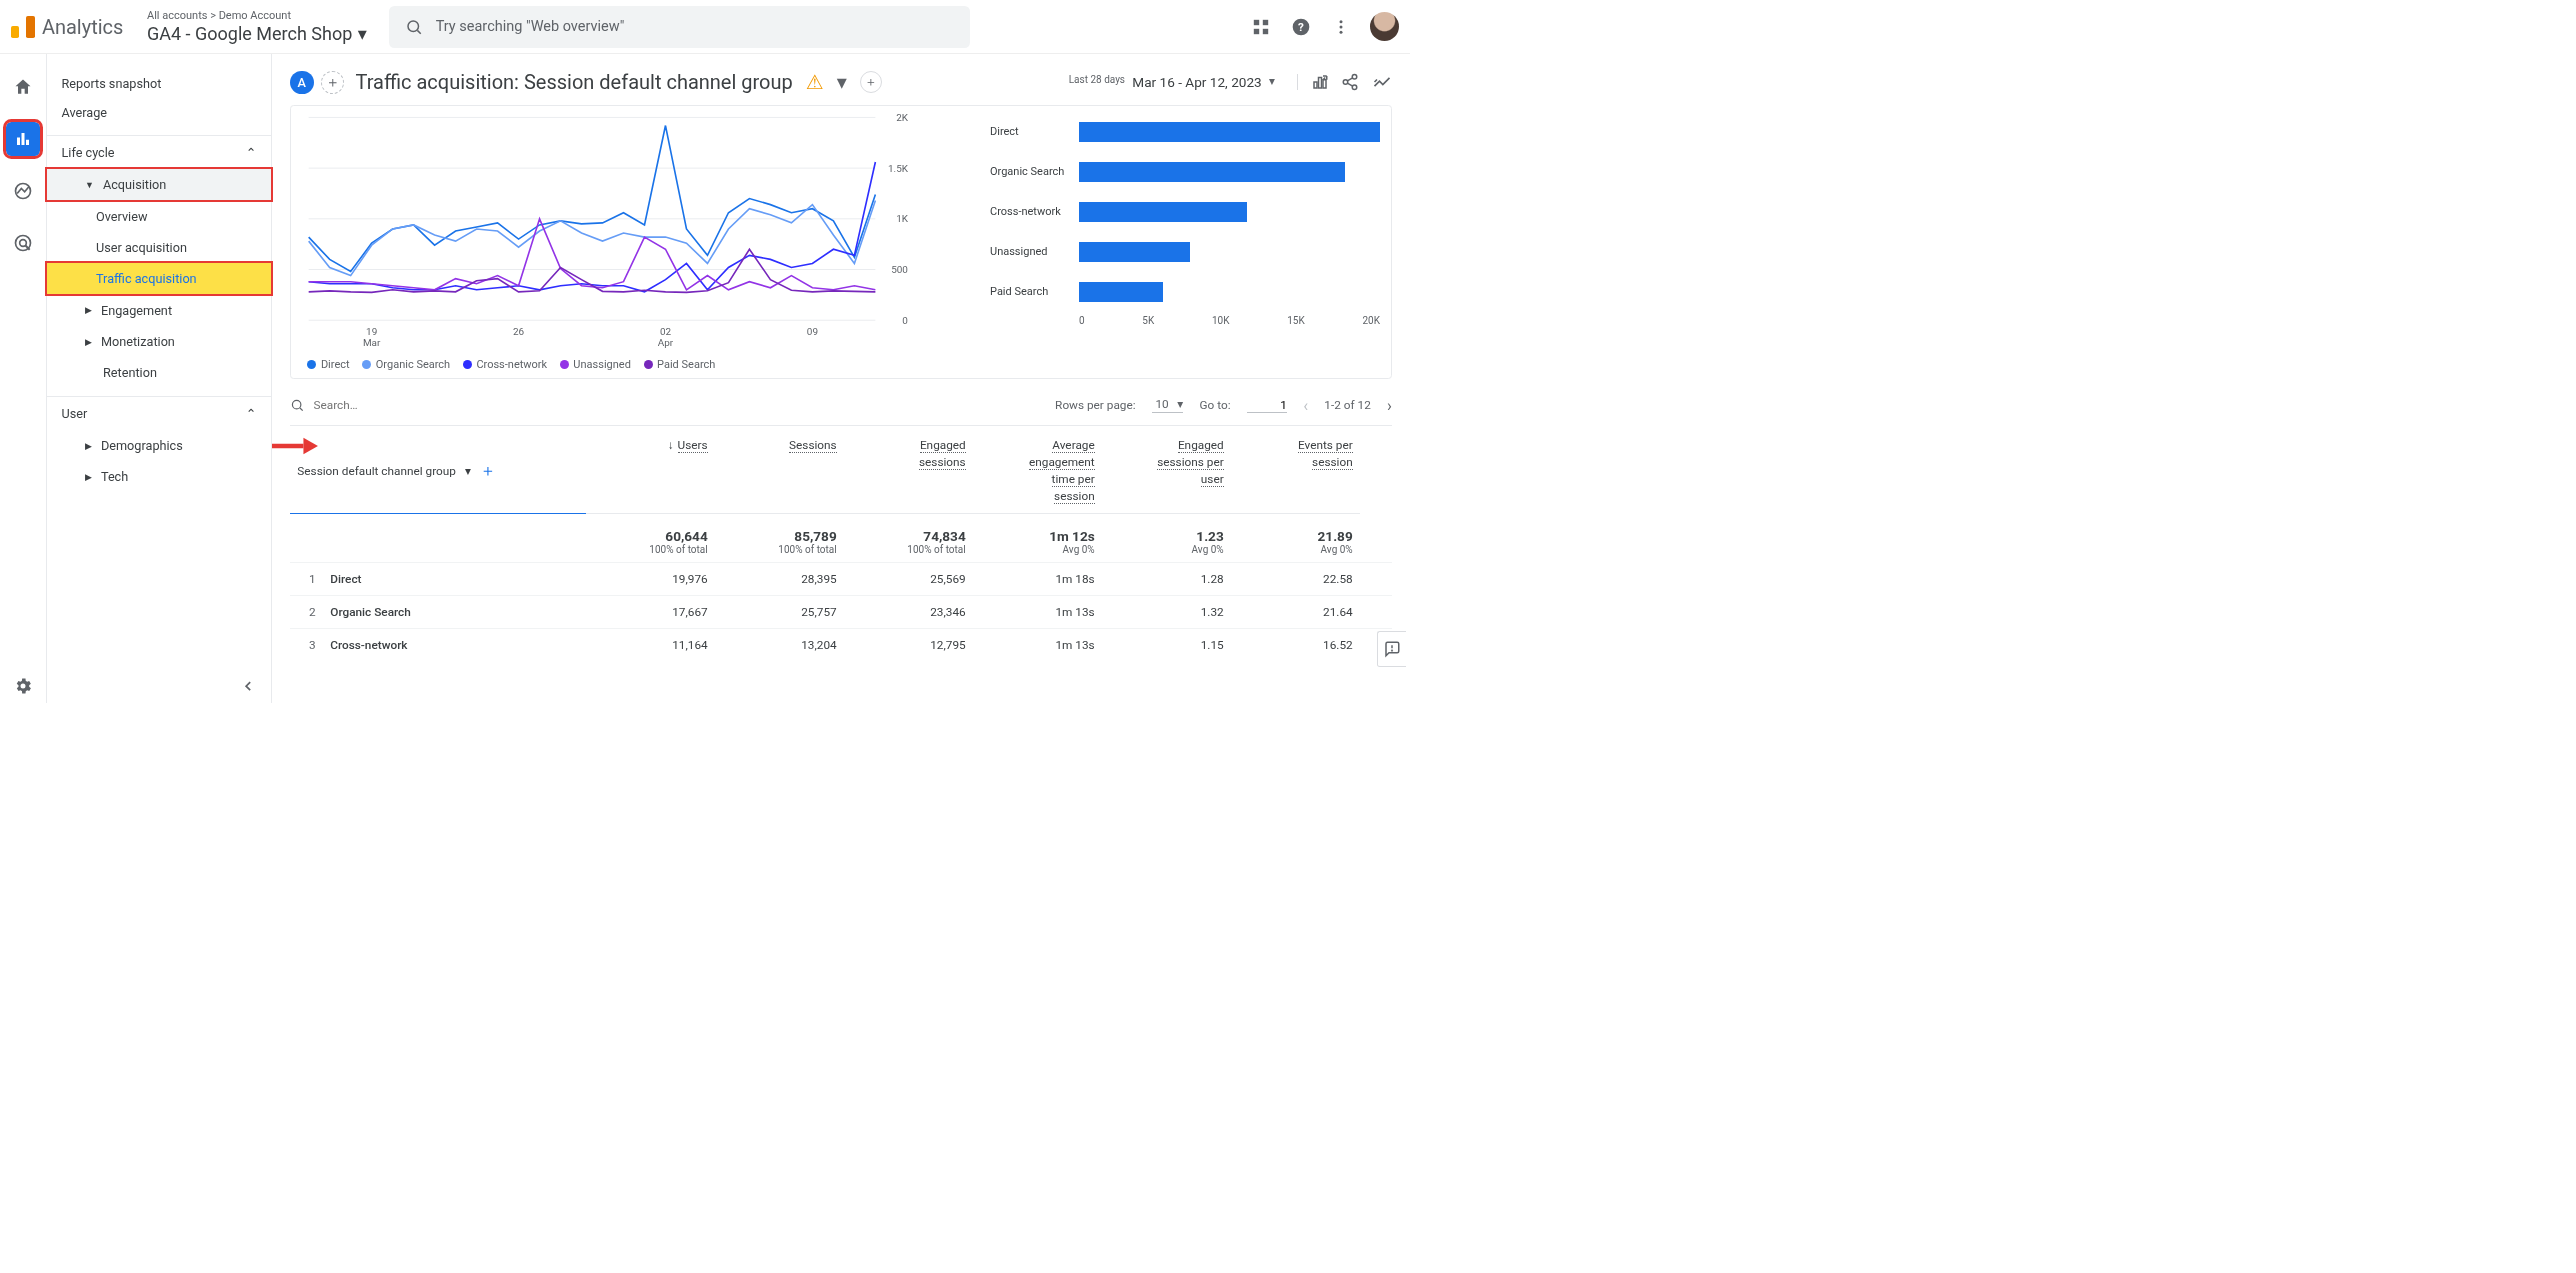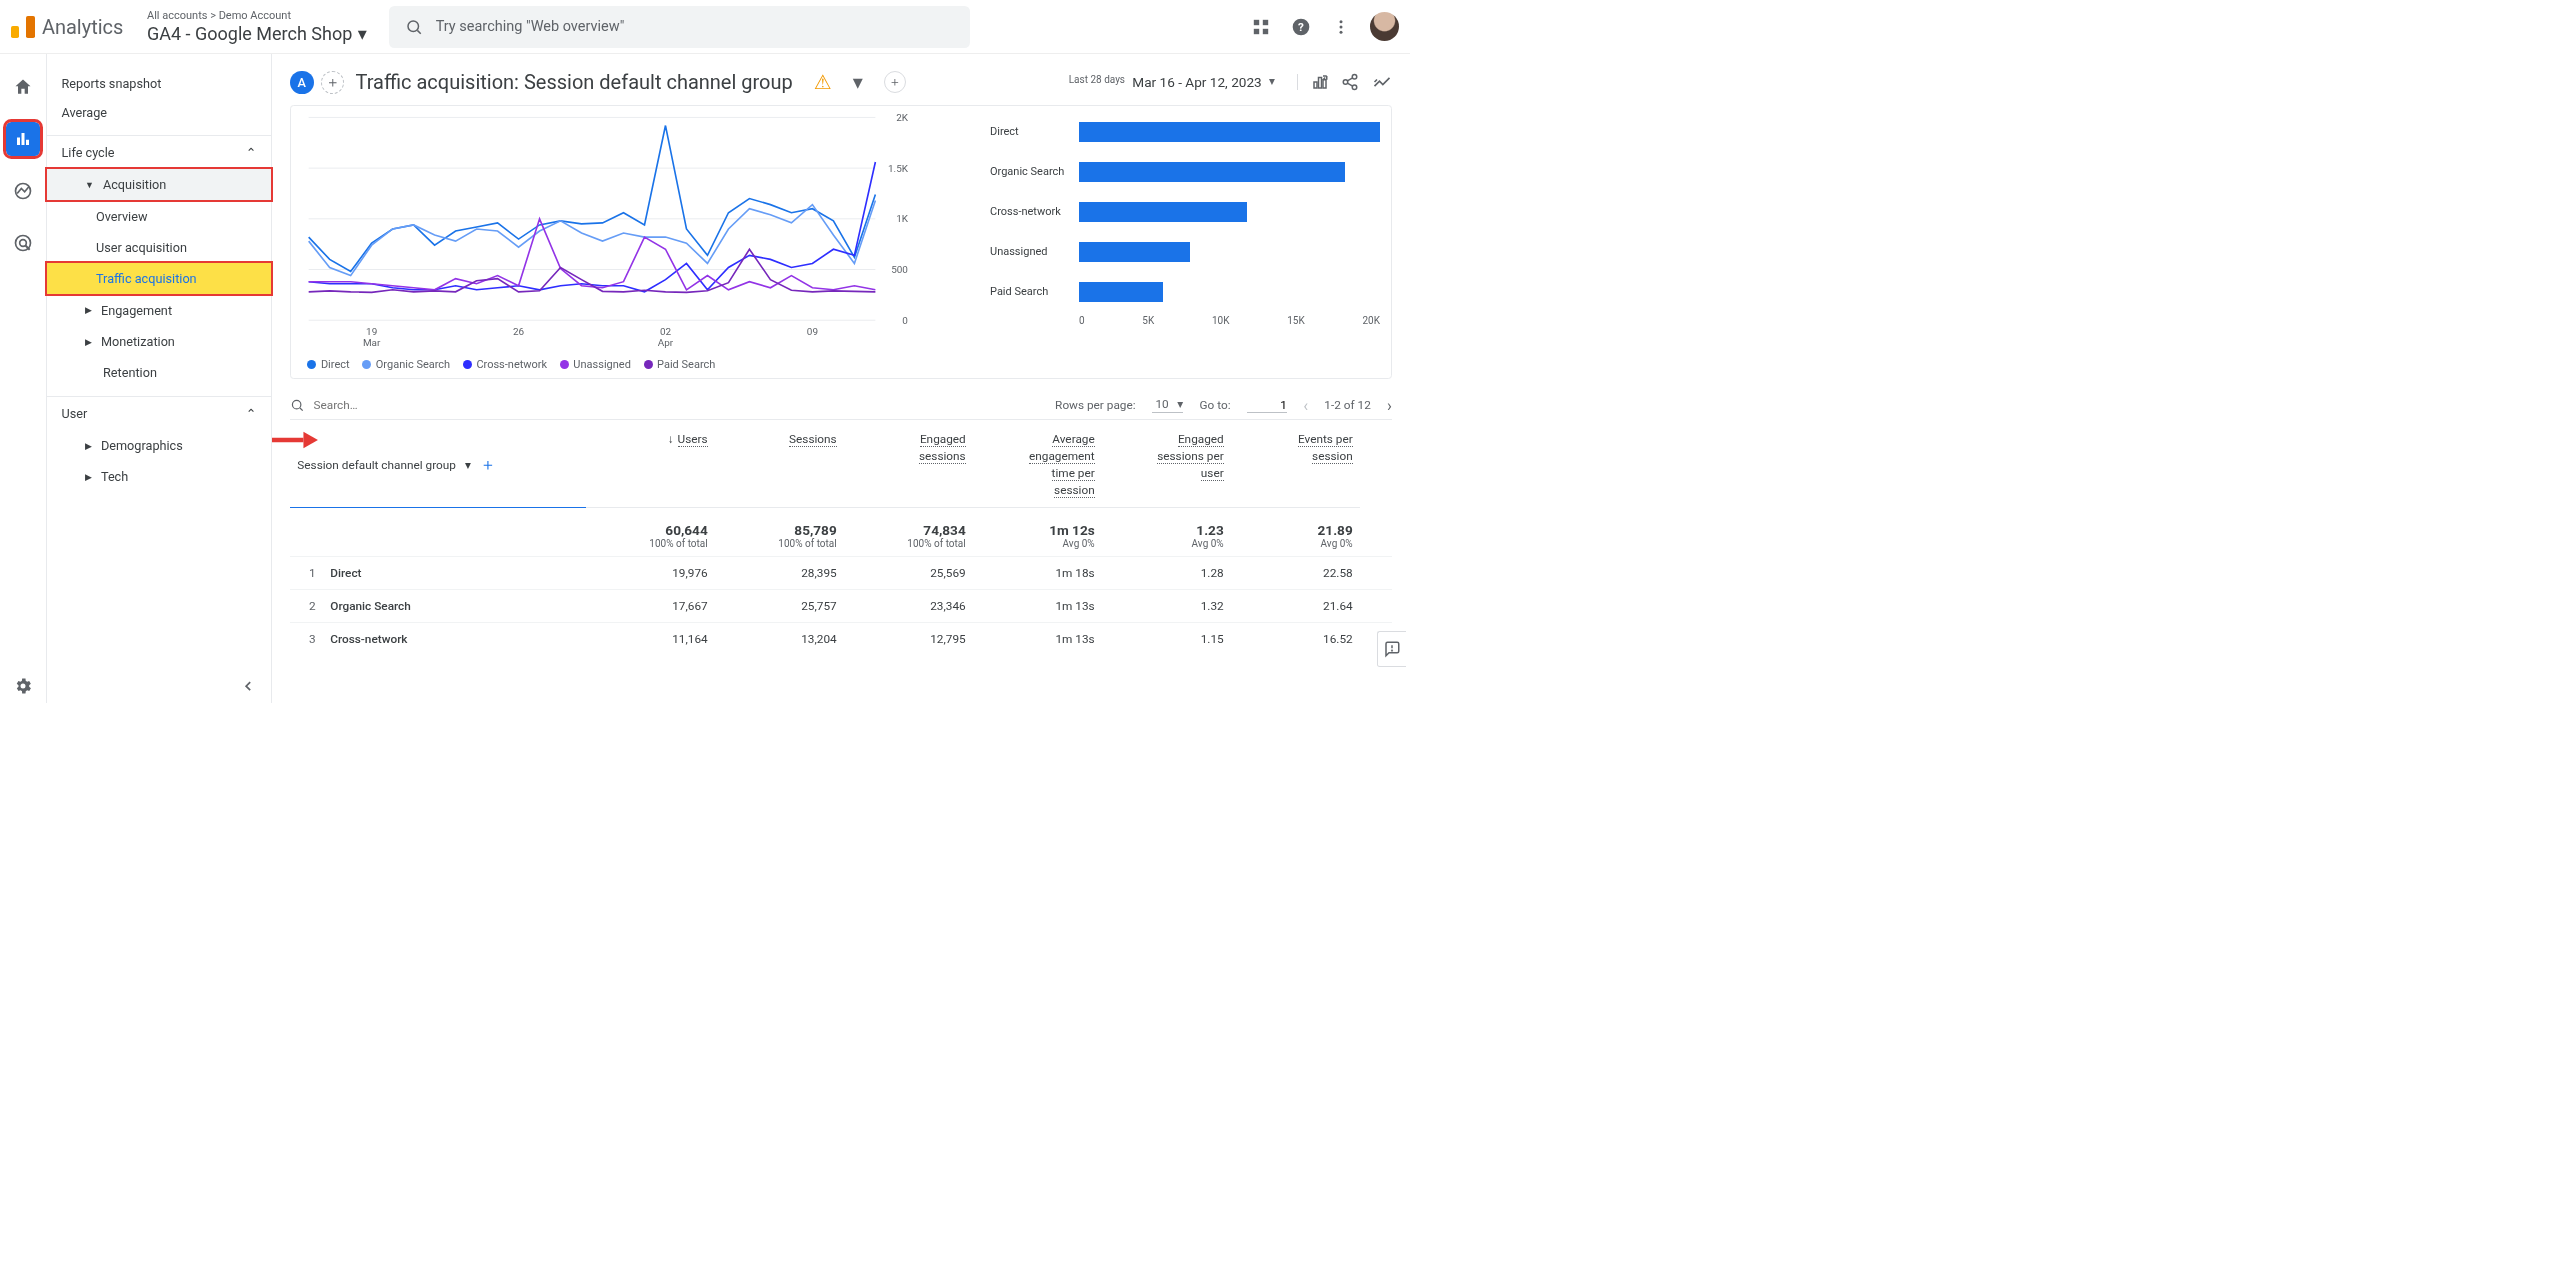--- a/index.html
+++ b/index.html
@@ -29,40 +29,40 @@
 .sub-item{padding:8.2px 14.5px 8.2px 49px;font-size:12.7px;color:#3c4043;cursor:pointer;display:flex;align-items:center}
 .sub-item.acq{padding-left:38px;gap:9px;background:#f1f3f4}
 .sub-item.selected{background:#fde047;color:#1a73e8}
 .red-frame{outline:2.7px solid #e53935}
 .collapse{position:absolute;bottom:9px;right:14.5px;color:#5f6368;cursor:pointer}
 .main{flex:1;padding:16.3px 18px 0 18px;overflow:hidden;position:relative}
 .title-row{display:flex;align-items:center;gap:11px}
 .chip{display:flex;align-items:center;gap:7.3px}
 .chip .a{width:23.6px;height:23.6px;border-radius:50%;background:#1a73e8;color:#fff;display:flex;align-items:center;justify-content:center;font-size:12.7px;font-weight:500}
 .chip .plus{width:23.6px;height:23.6px;border-radius:50%;border:0.9px dashed #bdc1c6;display:flex;align-items:center;justify-content:center;color:#5f6368;cursor:pointer}
-.page-title{font-size:20px;color:#3c4043;display:flex;align-items:center;gap:21px}
+.page-title{font-size:20px;color:#3c4043;display:flex;align-items:center;gap:13px}
 .warn{color:#f29900}
 .title-actions{margin-left:auto;display:flex;align-items:center;gap:12.7px;font-size:11.8px;color:#5f6368}
 .date-range{display:flex;align-items:flex-start;gap:7.3px;border-right:0.9px solid #dadce0;padding-right:22px}
 .date-range .lbl{font-size:10px}
 .date-range .val{font-size:13.6px;color:#3c4043}
 .icon-btn{cursor:pointer;color:#5f6368}
 .charts{display:flex;margin-top:11px;border:0.9px solid #e8eaed;border-radius:3.6px;padding:5.4px 11px 7.3px 5.4px}
 .line-wrap{flex:1.3}
 .line-chart{height:239px}
 .legend{display:flex;gap:12.7px;font-size:11px;color:#5f6368;margin:7.3px 0 0 11px;flex-wrap:wrap}
 .legend span{display:flex;align-items:center;gap:4.5px}
 .dot{width:9px;height:9px;border-radius:50%}
 .bar-wrap{width:399px;padding-left:9px}
 .bar-row{display:flex;align-items:center;height:40px}
 .bar-label{width:89px;font-size:11px;color:#3c4043;text-align:left}
 .bar-track{flex:1;height:20px;position:relative}
 .bar-fill{position:absolute;left:0;top:0;height:100%;background:#1a73e8}
 .bar-axis{display:flex;justify-content:space-between;font-size:10px;color:#5f6368;margin-left:89px;margin-top:3.6px}
-.table-controls{display:flex;align-items:center;margin-top:16.3px;font-size:11.8px;color:#5f6368;border-bottom:0.9px solid #e8eaed;padding-bottom:4px}
+.table-controls{display:flex;align-items:center;margin-top:16.3px;font-size:11.8px;color:#5f6368;border-bottom:0.9px solid #e8eaed;padding-bottom:10px}
 .tc-search{display:flex;align-items:center;gap:9px}
 .tc-right{margin-left:auto;display:flex;align-items:center;gap:16.3px}
 .tc-right input{border:none;border-bottom:0.9px solid #bdc1c6;width:40px;text-align:right;font-size:11.8px}
 .table{margin-top:3.6px;font-size:11.8px}
 .thead{display:flex}
 .thcell{padding:9px 7.3px;text-align:right;border-bottom:0.9px solid #e8eaed}
 .dim-head{width:296px;display:flex;align-items:center;gap:9px;padding:9px 7.3px;border-bottom:1.8px solid #1a73e8;position:relative}
 .dim-head .arrow{position:absolute;left:-63px;top:7.3px}
 .metric-head{width:129px;display:flex;flex-direction:column;align-items:flex-end;gap:1.8px}
 .metric-head .ml{border-bottom:0.9px dotted #5f6368}

